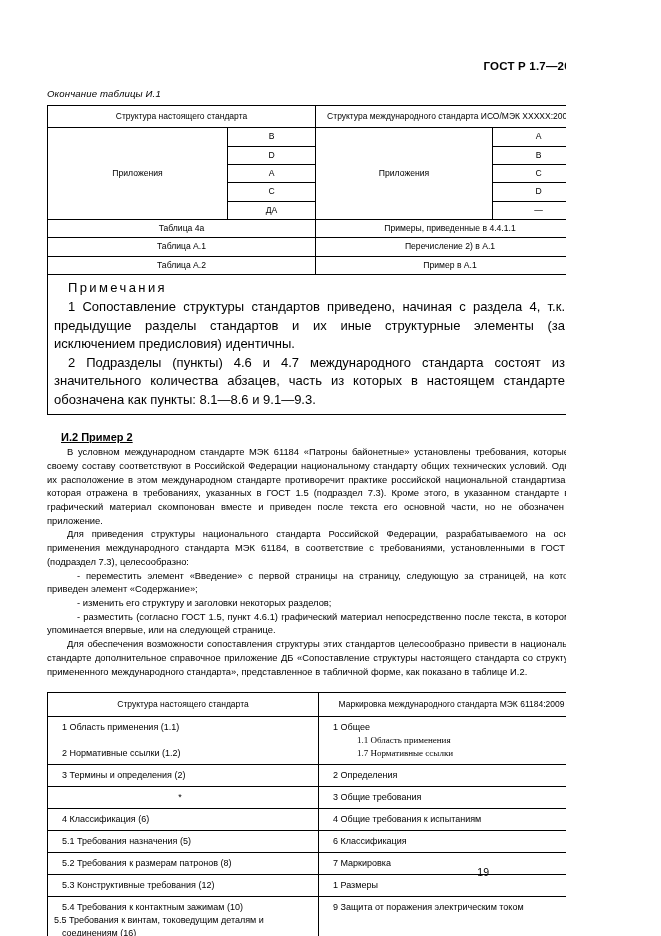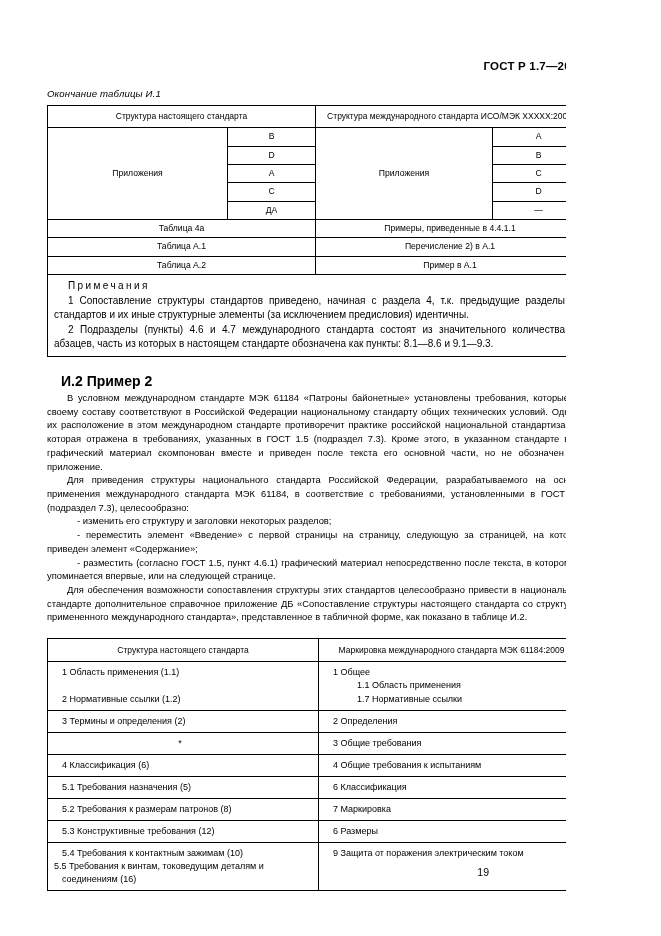--- a/index.html
+++ b/index.html
@@ -66,42 +66,43 @@
     text-align: center;
     border-bottom-width: 1.8px;
     padding: 5px 4px;
     font-size: 8.5px;
   }
   .ctr { text-align: center; }
   .cell-row-h { height: 16px; }
   .notes {
     border: 0.8px solid #000;
     border-top: none;
-    font-size: 10px;
+    font-size: 13px;
     line-height: 1.42;
     padding: 4px 18px 5px 6px;
     text-align: justify;
   }
   .notes .ntitle {
     letter-spacing: 2.4px;
     margin-left: 14px;
     display: block;
     margin-bottom: 1px;
   }
   .notes p {
     margin: 0;
     text-indent: 14px;
   }
   .body-text {
     margin-top: 16px;
   }
   .sec-head {
-    font-size: 14px;
+    font-size: 11px;
     font-weight: bold;
     margin: 0 0 2px 14px;
+    text-decoration: underline;
   }
   .para {
     font-size: 9.4px;
     line-height: 1.46;
     text-align: justify;
     text-indent: 20px;
     margin: 0;
   }
   .para.dash {
     text-indent: 30px;
@@ -118,21 +119,21 @@
     padding: 4px 6px 4px 14px;
     vertical-align: top;
     line-height: 1.45;
   }
   table.gost2 .hdr td {
     text-align: center;
     border-bottom-width: 1.8px;
     font-size: 8.5px;
     padding: 5px 4px;
   }
-  .sub1 { display: block; margin-left: 24px; }
+  .sub1 { display: block; margin-left: 24px; font-family: Liberation Serif, serif; }
   .pg-num {
     position: absolute;
     right: 77px;
     top: 866px;
     font-size: 10.5px;
   }
   .ast { text-align: center; padding-left: 0 !important; }
 </style>
 </head>
 <body>
@@ -201,22 +202,22 @@
     <div class="notes">
       <span class="ntitle">Примечания</span>
       <p>1 Сопоставление структуры стандартов приведено, начиная с раздела 4, т.к. предыдущие разделы стандартов и их иные структурные элементы (за исключением предисловия) идентичны.</p>
       <p>2 Подразделы (пункты) 4.6 и 4.7 международного стандарта состоят из значительного количества абзацев, часть из которых в настоящем стандарте обозначена как пункты: 8.1—8.6 и 9.1—9.3.</p>
     </div>
 
     <div class="body-text">
       <div class="sec-head">И.2  Пример 2</div>
       <p class="para">В условном международном стандарте МЭК 61184 «Патроны байонетные» установлены требования, которые по своему составу соответствуют в Российской Федерации национальному стандарту общих технических условий. Однако их расположение в этом международном стандарте противоречит практике российской национальной стандартизации, которая отражена в требованиях, указанных в ГОСТ 1.5 (подраздел 7.3). Кроме этого, в указанном стандарте весь графический материал скомпонован вместе и приведен после текста его основной части, но не обозначен как приложение.</p>
       <p class="para">Для приведения структуры национального стандарта Российской Федерации, разрабатываемого на основе применения международного стандарта МЭК 61184, в соответствие с требованиями, установленными в ГОСТ 1.5 (подраздел 7.3), целесообразно:</p>
+      <p class="para dash">- переместить элемент «Введение» с первой страницы на страницу, следующую за страницей, на которой приведен элемент «Содержание»;</p>
       <p class="para dash">- изменить его структуру и заголовки некоторых разделов;</p>
-      <p class="para dash">- переместить элемент «Введение» с первой страницы на страницу, следующую за страницей, на которой приведен элемент «Содержание»;</p>
       <p class="para dash">- разместить (согласно ГОСТ 1.5, пункт 4.6.1) графический материал непосредственно после текста, в котором он упоминается впервые, или на следующей странице.</p>
       <p class="para">Для обеспечения возможности сопоставления структуры этих стандартов целесообразно привести в национальном стандарте дополнительное справочное приложение ДБ «Сопоставление структуры настоящего стандарта со структурой примененного международного стандарта», представленное в табличной форме, как показано в таблице И.2.</p>
     </div>
 
     <div class="tbl2-wrap">
 
       <table class="gost2">
         <colgroup>
             <col style="width:271px">
             <col style="width:266px">
@@ -257,21 +258,21 @@
           <tr>
             <td>5.1  Требования назначения (5)</td>
             <td>6  Классификация</td>
           </tr>
           <tr>
             <td>5.2  Требования к размерам патронов (8)</td>
             <td>7  Маркировка</td>
           </tr>
           <tr>
             <td>5.3  Конструктивные требования (12)</td>
-            <td>6  Размеры</td>
+            <td>1  Размеры</td>
           </tr>
 
           <tr>
             <td style="padding-left:6px">
               <span style="display:block;margin-left:8px">5.4  Требования к контактным зажимам (10)</span>
               <span style="display:block;margin-left:8px;text-indent:-8px">5.5  Требования к винтам, токоведущим деталям и соединениям (16)</span>
             </td>
             <td>9  Защита от поражения электрическим током</td>
           </tr>
         </tbody>

